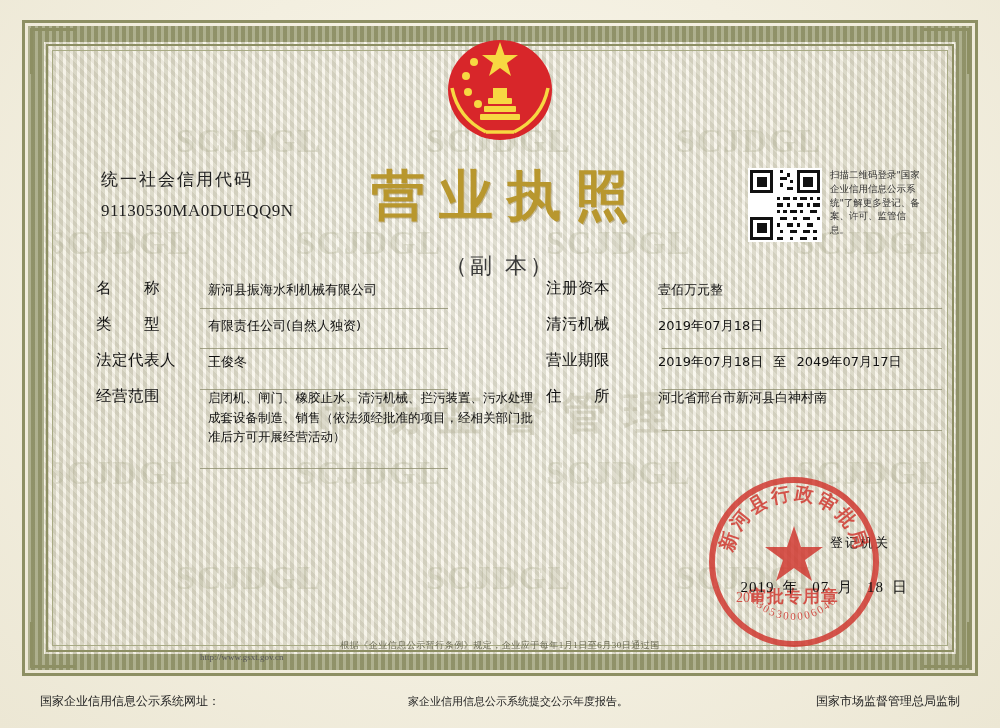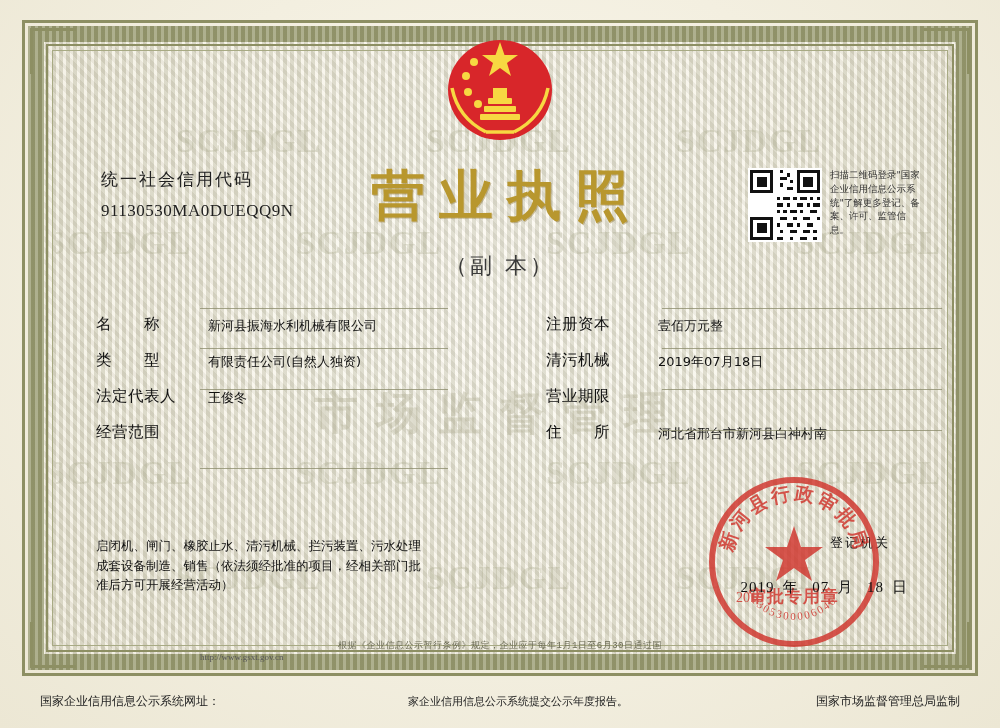--- a/index.html
+++ b/index.html
@@ -180,21 +180,20 @@
     color: #333;
     font-family: "DejaVu Sans", sans-serif;
   }
 
   
   .fields {
     position: absolute;
     left: 96px;
     top: 278px;
     right: 44px;
-    margin-top: 36px;
   }
   .row {
     display: flex;
     margin-bottom: 14px;
   }
   .col-left { width: 450px; display: flex; }
   .col-right { flex: 1; display: flex; }
   .fld-label {
     width: 112px;
     flex: 0 0 112px;
@@ -262,21 +261,21 @@
   .seal svg { display: block; }
 
   
   .footer-note {
     position: absolute;
     left: 0; right: 0;
     bottom: 76px;
     text-align: center;
     font-size: 9px;
     color: #6b6b55;
-    font-family: Liberation Mono, monospace;
+    font-family: Liberation Serif, serif;
     letter-spacing: 0.5px;
   }
   .footer-url {
     position: absolute;
     left: 200px;
     bottom: 66px;
     font-size: 9px;
     color: #555;
     font-family: "Liberation Serif", serif;
     text-align: center;
@@ -445,25 +444,30 @@
       </div>
     </div>
 
     <div class="row">
       <div class="col-left">
         <div class="fld-label spread">法定代表人</div>
         <div class="fld-value">王俊冬</div>
       </div>
       <div class="col-right">
         <div class="fld-label spread">营业期限</div>
+        <div class="fld-value">
+          <span>2019年07月18日</span>
+          <span class="seg">至</span>
+          <span>2049年07月17日</span>
+        </div>
       </div>
     </div>
 
     <div class="row">
-      <div class="col-left" style="align-items:flex-start;flex-direction:column;">
+      <div class="col-left" style="align-items:flex-start;">
         <div class="fld-label spread">经营范围</div>
         <div class="fld-value wide" style="max-width:330px;">启闭机、闸门、橡胶止水、清污机械、拦污装置、污水处理成套设备制造、销售（依法须经批准的项目，经相关部门批准后方可开展经营活动）</div>
       </div>
       <div class="col-right" style="align-items:flex-start;">
         <div class="fld-label spread">住　　所</div>
         <div class="fld-value">河北省邢台市新河县白神村南</div>
       </div>
     </div>
   </div>
 

